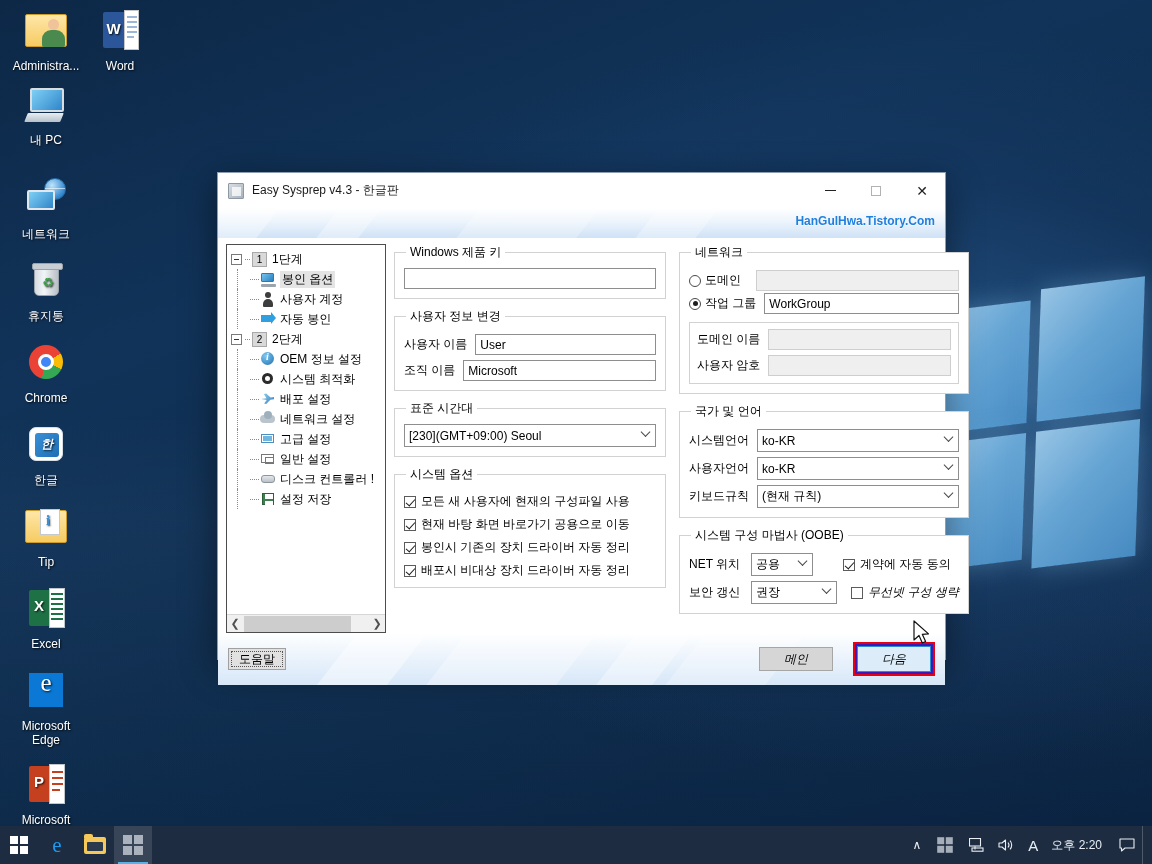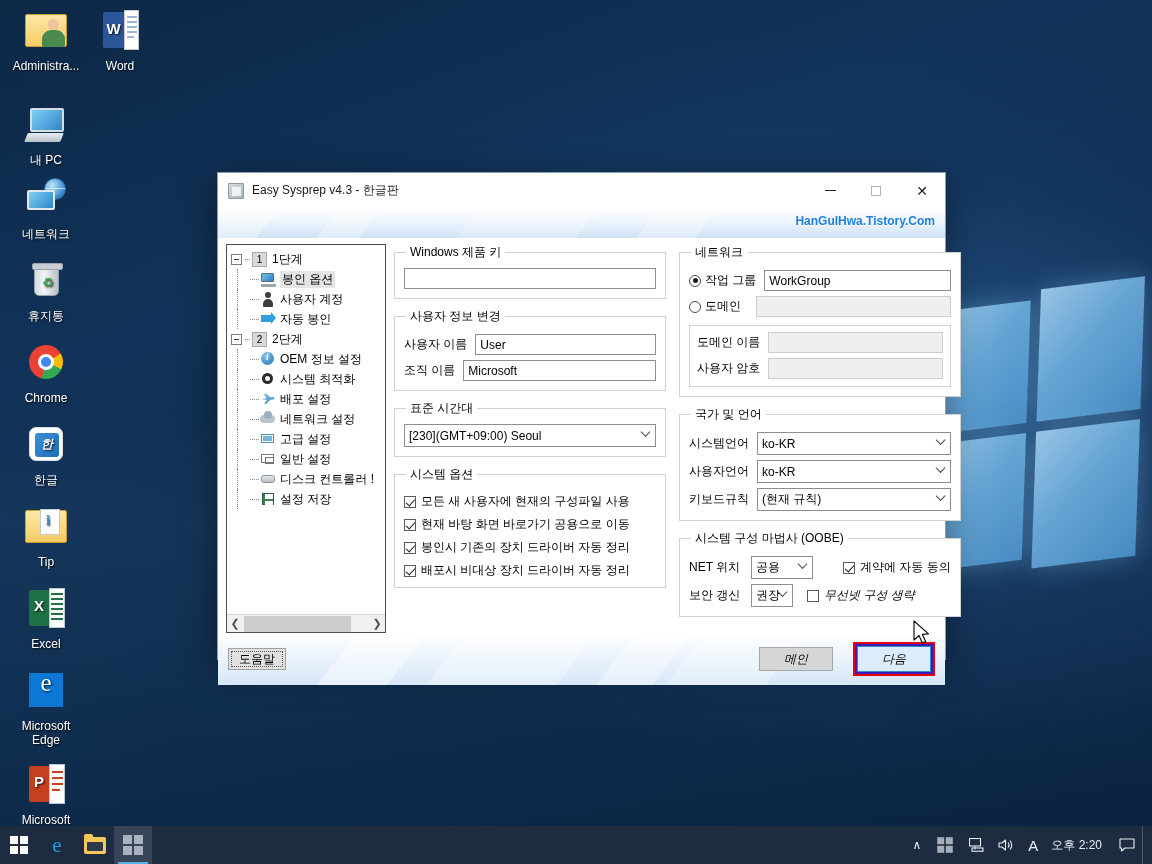--- a/index.html
+++ b/index.html
@@ -410,21 +410,21 @@
         <i style="top:5px; width:10px;"></i>
           <i style="top:10px; width:10px;"></i>
         <i style="top:15px; width:10px;"></i>
           <i style="top:20px; width:10px;"></i>
         <i style="top:25px; width:7px;"></i>
       </span>
     </div>
     <span class="lbl">Word</span>
   </div>
 
-  <div class="dicon" style="left:8px; top:100px;">
+  <div class="dicon" style="left:8px; top:80px;">
     <div class="glyph">
       <span class="ic-mon"></span>
         <span class="ic-mon-base"></span>
     </div>
     <span class="lbl">내 PC</span>
   </div>
 
   <div class="dicon" style="left:8px; top:174px;">
     <div class="glyph">
       <span class="ic-globe"></span>
@@ -688,33 +688,33 @@
               <span class="cklbl">배포시 비대상 장치 드라이버 자동 정리</span>
             </div>
           </fieldset>
 
         </div>
 
         <div class="col" id="col-right">
 
           <fieldset class="gb">
             <legend>네트워크</legend>
+            <div class="row">
+              <span class="rd" style="width:80px;">
+                <span class="rdbox"></span>
+                <span class="rlbl">도메인</span>
+              </span>
+              <input class="txt ro" type="text" readonly="" value="" style="">
+            </div>
             <div class="row" style="margin-top:2px;">
               <span class="rd" style="width:80px;">
                 <span class="rdbox on"></span>
                 <span class="rlbl">작업 그룹</span>
               </span>
               <input class="txt" type="text" value="WorkGroup" style="">
-            </div>
-            <div class="row">
-              <span class="rd" style="width:80px;">
-                <span class="rdbox"></span>
-                <span class="rlbl">도메인</span>
-              </span>
-              <input class="txt ro" type="text" readonly="" value="" style="">
             </div>
             <fieldset class="gb" style="margin-top:8px; padding:6px 7px 7px 7px;">
               <div class="row" style="margin-top:0;">
                 <span class="rlbl" style="width:66px;">도메인 이름</span>
                 <input class="txt ro" type="text" readonly="" value="" style="">
               </div>
               <div class="row">
                 <span class="rlbl" style="width:66px;">사용자 암호</span>
                 <input class="txt ro" type="text" readonly="" value="" style="">
               </div>
@@ -754,21 +754,21 @@
                 <span>공용</span>
                 <span class="caret"></span>
               </span>
               <span class="ck" style="margin-left:22px;">
                 <span class="ckbox on"></span>
                 <span class="cklbl">계약에 자동 동의</span>
               </span>
             </div>
             <div class="row">
               <span class="rlbl" style="width:54px;">보안 갱신</span>
-              <span class="fakesel" style="width:42px;">
+              <span class="fakesel" style="width:86px;">
                 <span>권장</span>
                 <span class="caret"></span>
               </span>
               <span class="ck" style="margin-left:6px;font-style:italic;">
                 <span class="ckbox"></span>
                 <span class="cklbl">무선넷 구성 생략</span>
               </span>
             </div>
           </fieldset>
 

